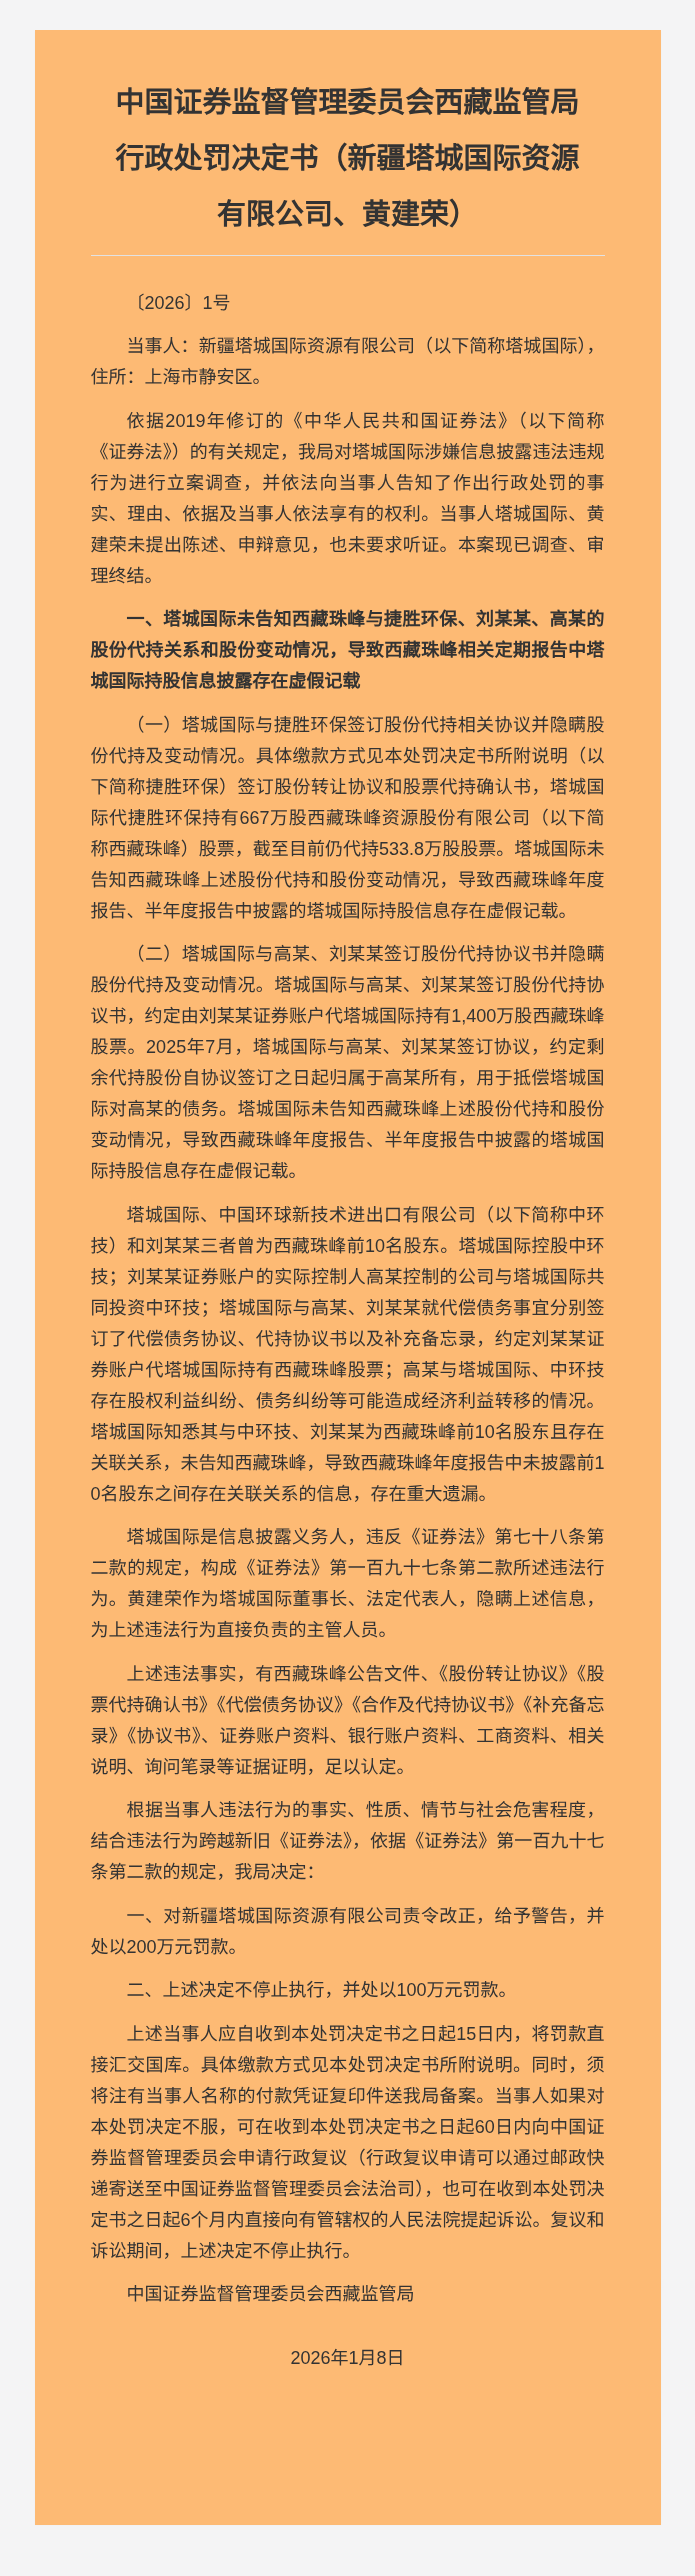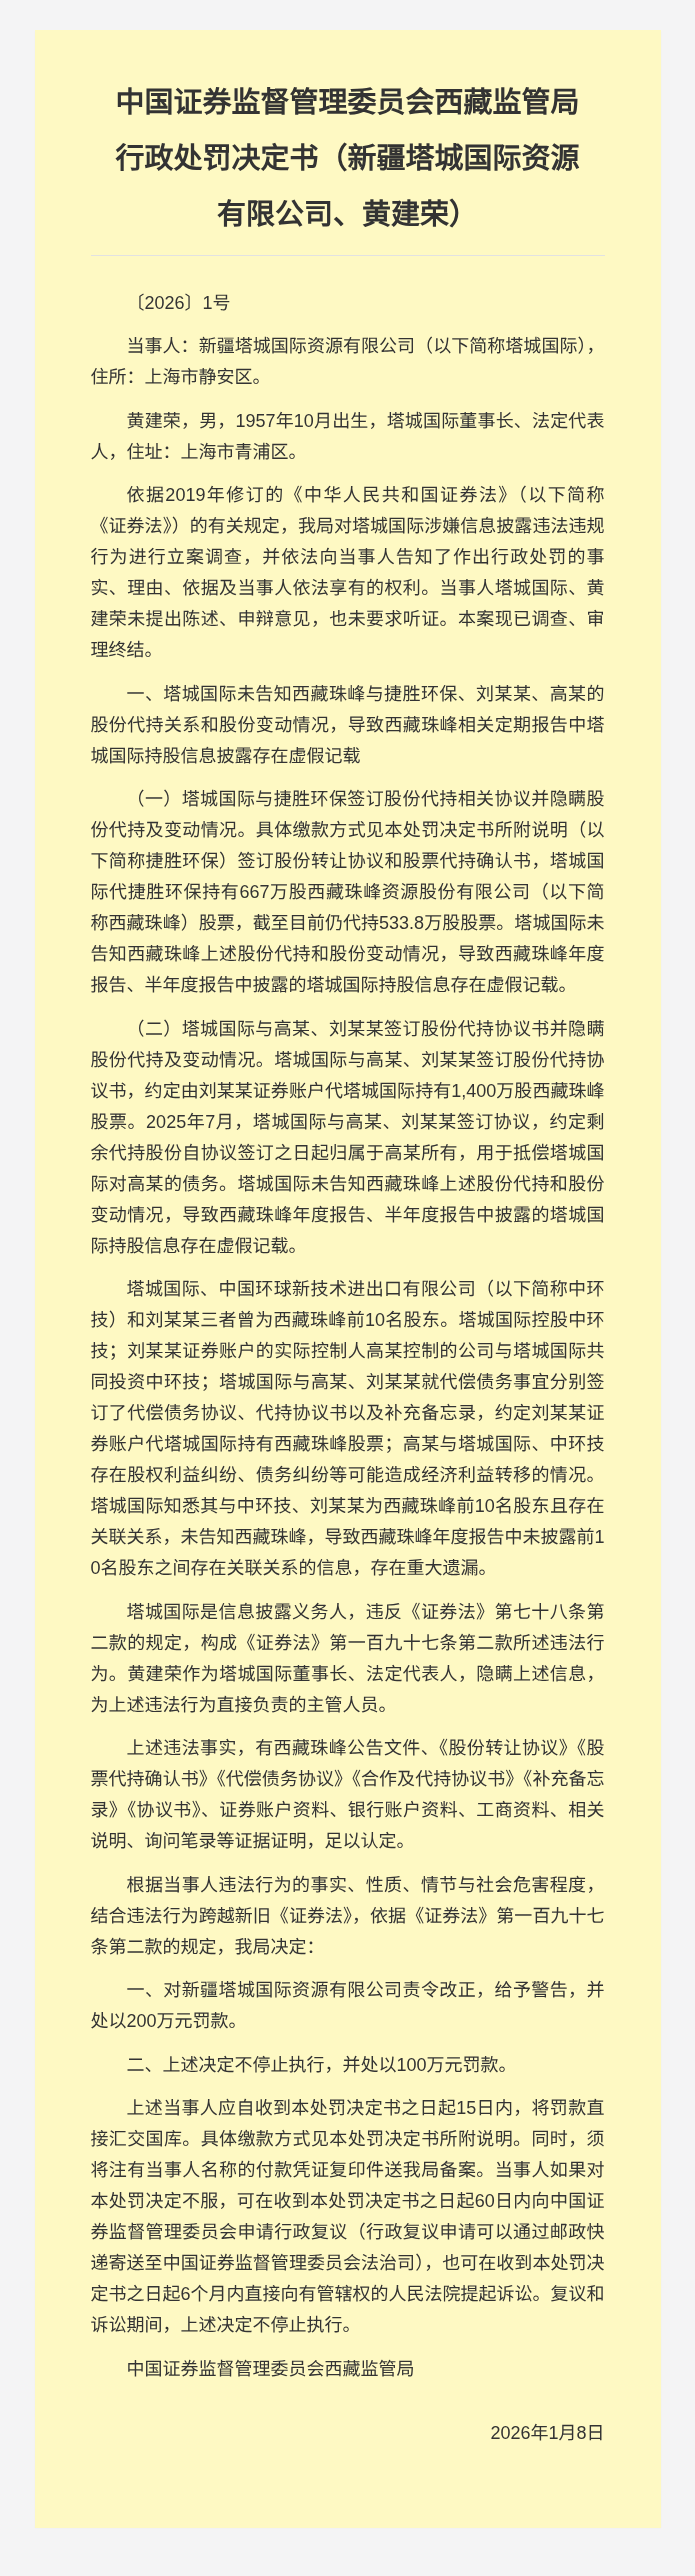--- a/index.html
+++ b/index.html
@@ -11,21 +11,21 @@
   .page {
     width: 695px;
     margin: 0 auto;
     min-height: 2576px;
   }
   .card {
     width: 626px;
     margin: 0 auto;
     position: relative;
     top: 30px;
-    background: #fef9c3;
+    background: #fdba74;
     box-sizing: border-box;
     padding: 44px 56px 67px 56px;
     box-shadow: 0 0.7px 1.4px rgba(0,0,0,0.04);
     min-height: 2495px;
   }
   .doc-title {
     margin: 0 0 12.5px 0;
     text-align: center;
     font-size: 29px;
     line-height: 56px;
@@ -44,24 +44,24 @@
   .doc-body p {
     margin: 0 0 12.5px 0;
     font-size: 18px;
     line-height: 31px;
     color: #333333;
     text-align: justify;
     text-indent: 2em;
     word-break: break-all;
   }
   .doc-body p.p-bold {
-    font-weight: 400;
+    font-weight: 700;
   }
   .doc-body p.p-right {
-    text-align: right;
+    text-align: center;
     text-indent: 0;
     margin-top: 33px;
   }
 </style>
 </head>
 <body>
 
 <div class="page">
   <div class="card">
 
@@ -69,21 +69,20 @@
       <span class="t-line">中国证券监督管理委员会西藏监管局</span>
       <span class="t-line">行政处罚决定书（新疆塔城国际资源</span>
       <span class="t-line">有限公司、黄建荣）</span>
     </h1>
 
     <hr class="title-divider">
 
     <div class="doc-body">
         <p class="p-normal">〔2026〕1号</p>
         <p class="p-normal">当事人：新疆塔城国际资源有限公司（以下简称塔城国际），住所：上海市静安区。</p>
-        <p class="p-normal">黄建荣，男，1957年10月出生，塔城国际董事长、法定代表人，住址：上海市青浦区。</p>
         <p class="p-normal">依据2019年修订的《中华人民共和国证券法》（以下简称《证券法》）的有关规定，我局对塔城国际涉嫌信息披露违法违规行为进行立案调查，并依法向当事人告知了作出行政处罚的事实、理由、依据及当事人依法享有的权利。当事人塔城国际、黄建荣未提出陈述、申辩意见，也未要求听证。本案现已调查、审理终结。</p>
         <p class="p-bold">一、塔城国际未告知西藏珠峰与捷胜环保、刘某某、高某的股份代持关系和股份变动情况，导致西藏珠峰相关定期报告中塔城国际持股信息披露存在虚假记载</p>
         <p class="p-normal">（一）塔城国际与捷胜环保签订股份代持相关协议并隐瞒股份代持及变动情况。具体缴款方式见本处罚决定书所附说明（以下简称捷胜环保）签订股份转让协议和股票代持确认书，塔城国际代捷胜环保持有667万股西藏珠峰资源股份有限公司（以下简称西藏珠峰）股票，截至目前仍代持533.8万股股票。塔城国际未告知西藏珠峰上述股份代持和股份变动情况，导致西藏珠峰年度报告、半年度报告中披露的塔城国际持股信息存在虚假记载。</p>
         <p class="p-normal">（二）塔城国际与高某、刘某某签订股份代持协议书并隐瞒股份代持及变动情况。塔城国际与高某、刘某某签订股份代持协议书，约定由刘某某证券账户代塔城国际持有1,400万股西藏珠峰股票。2025年7月，塔城国际与高某、刘某某签订协议，约定剩余代持股份自协议签订之日起归属于高某所有，用于抵偿塔城国际对高某的债务。塔城国际未告知西藏珠峰上述股份代持和股份变动情况，导致西藏珠峰年度报告、半年度报告中披露的塔城国际持股信息存在虚假记载。</p>
         <p class="p-normal">塔城国际、中国环球新技术进出口有限公司（以下简称中环技）和刘某某三者曾为西藏珠峰前10名股东。塔城国际控股中环技；刘某某证券账户的实际控制人高某控制的公司与塔城国际共同投资中环技；塔城国际与高某、刘某某就代偿债务事宜分别签订了代偿债务协议、代持协议书以及补充备忘录，约定刘某某证券账户代塔城国际持有西藏珠峰股票；高某与塔城国际、中环技存在股权利益纠纷、债务纠纷等可能造成经济利益转移的情况。塔城国际知悉其与中环技、刘某某为西藏珠峰前10名股东且存在关联关系，未告知西藏珠峰，导致西藏珠峰年度报告中未披露前10名股东之间存在关联关系的信息，存在重大遗漏。</p>
         <p class="p-normal">塔城国际是信息披露义务人，违反《证券法》第七十八条第二款的规定，构成《证券法》第一百九十七条第二款所述违法行为。黄建荣作为塔城国际董事长、法定代表人，隐瞒上述信息，为上述违法行为直接负责的主管人员。</p>
         <p class="p-normal">上述违法事实，有西藏珠峰公告文件、《股份转让协议》《股票代持确认书》《代偿债务协议》《合作及代持协议书》《补充备忘录》《协议书》、证券账户资料、银行账户资料、工商资料、相关说明、询问笔录等证据证明，足以认定。</p>
         <p class="p-normal">根据当事人违法行为的事实、性质、情节与社会危害程度，结合违法行为跨越新旧《证券法》，依据《证券法》第一百九十七条第二款的规定，我局决定：</p>
         <p class="p-normal">一、对新疆塔城国际资源有限公司责令改正，给予警告，并处以200万元罚款。</p>
         <p class="p-normal">二、上述决定不停止执行，并处以100万元罚款。</p>

